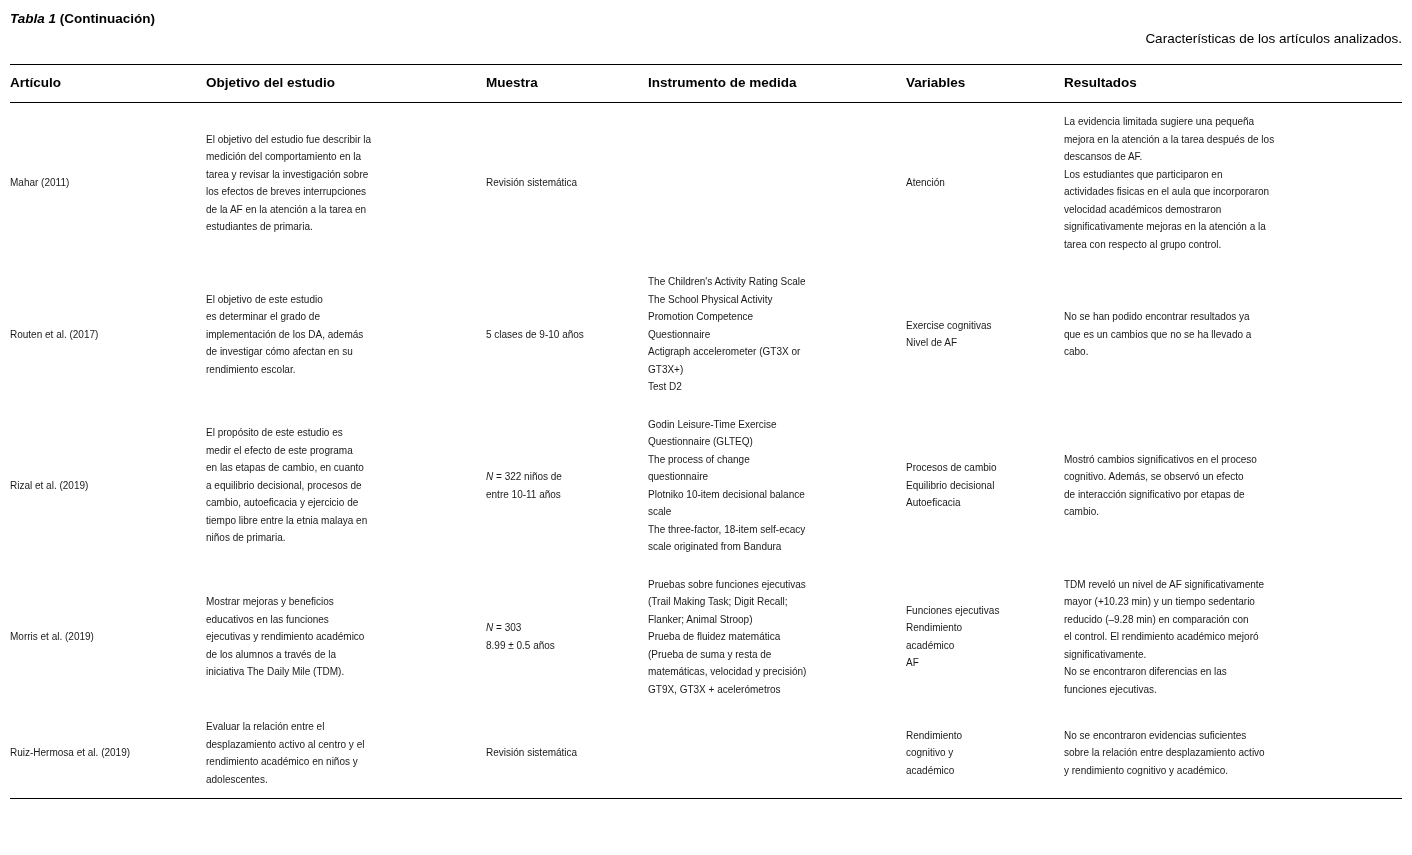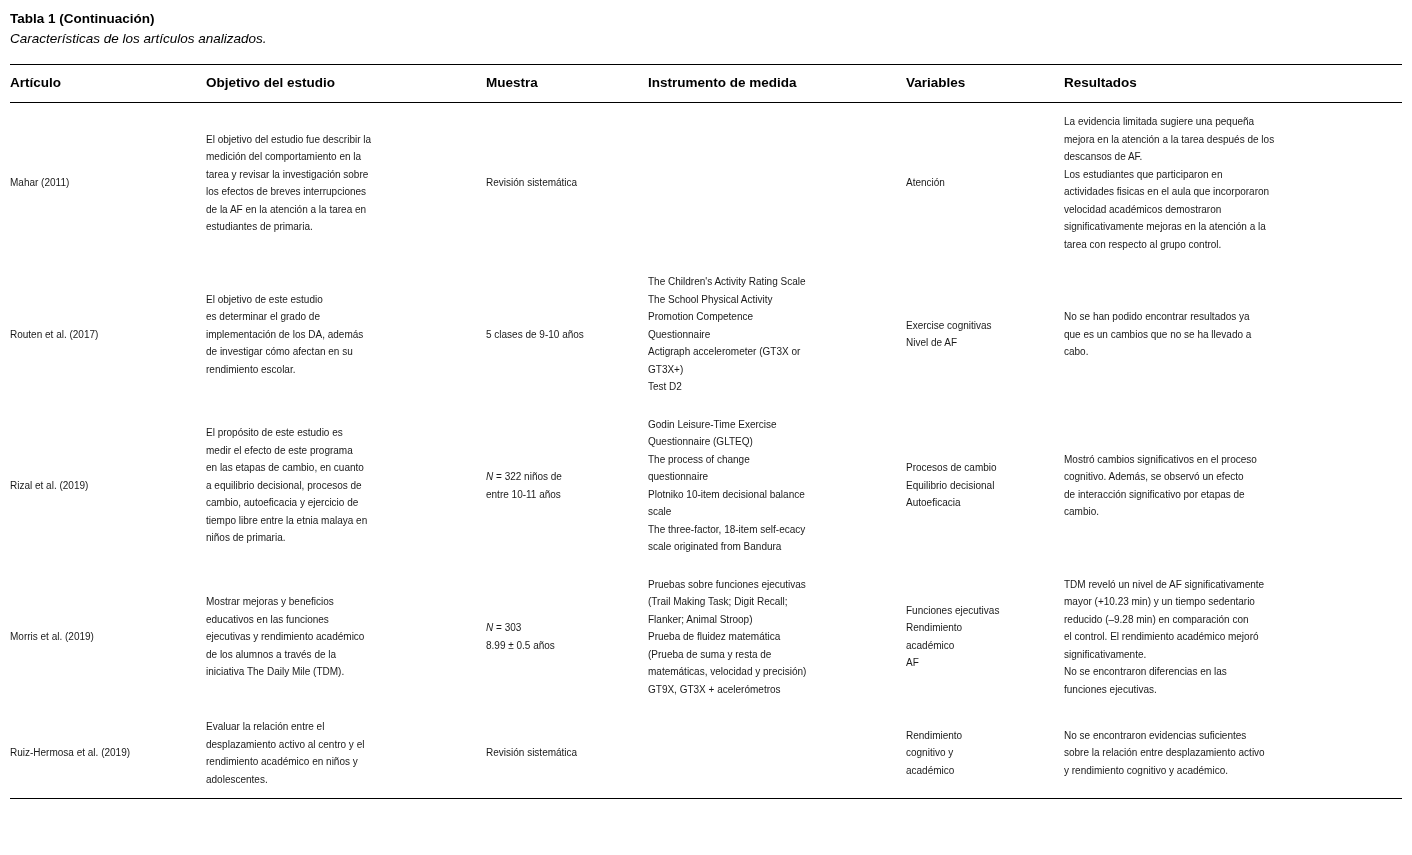--- a/index.html
+++ b/index.html
@@ -24,30 +24,31 @@
   .caption {
     padding: 10px 0 0 0;
   }
   .caption-line1 {
     font-size: 13.5px;
     line-height: 18px;
     color: #000;
   }
   .caption-line1 .tnum {
     font-weight: bold;
+    font-style: italic;
   }
   .caption-line1 .cont {
     font-weight: bold;
   }
   .caption-line2 {
     font-size: 13.5px;
     line-height: 18px;
-    font-style: italic;
     color: #000;
     margin-top: 2px;
+    text-align: right;
   }
   table.data {
     width: 100%;
     border-collapse: collapse;
     table-layout: fixed;
     margin-top: 16px;
   }
   table.data thead th {
     text-align: left;
     font-weight: bold;

